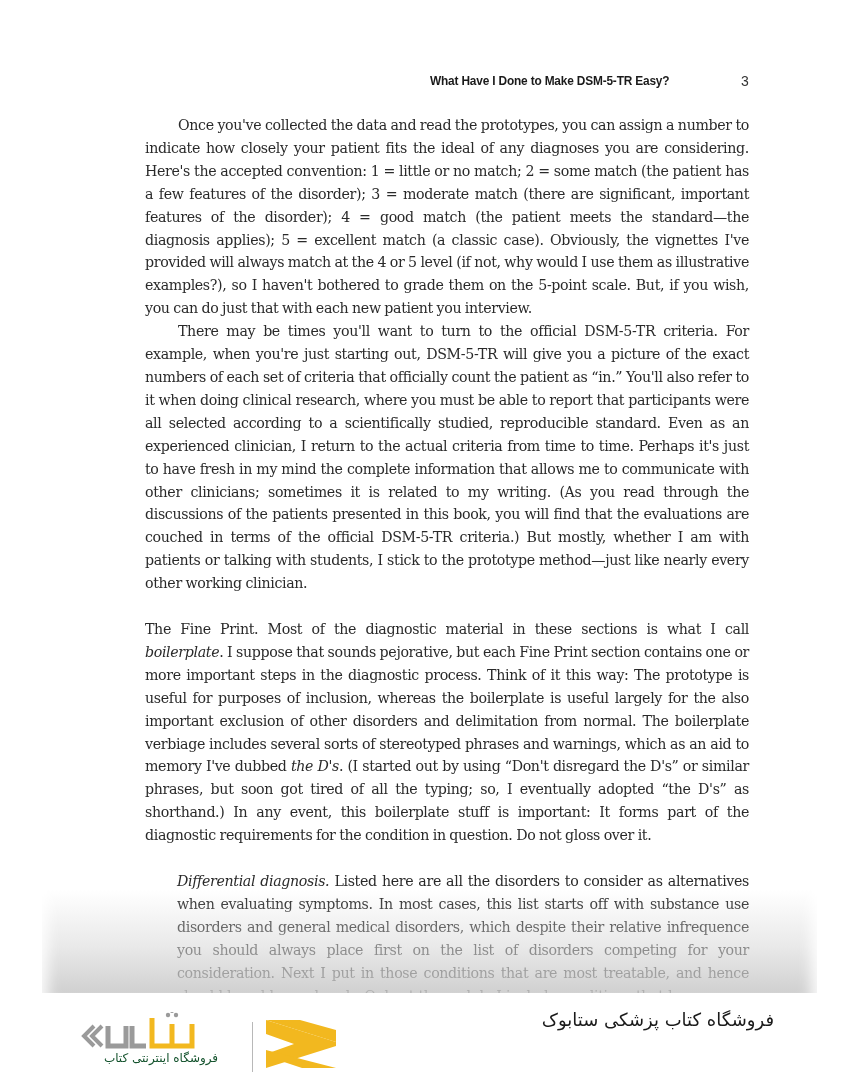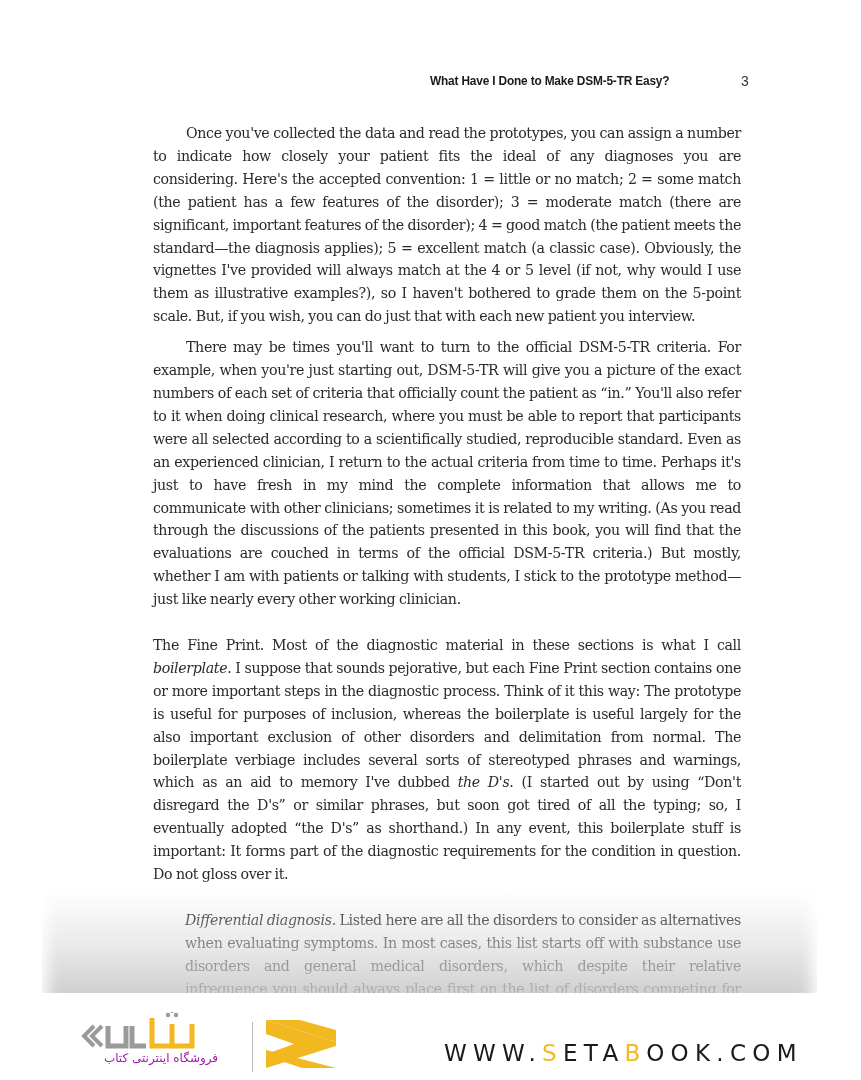--- a/index.html
+++ b/index.html
@@ -49,21 +49,21 @@
       left: 145px;
       top: 114px;
       width: 604px;
       font-size: 14.2px;
       line-height: 22.9px;
       text-align: justify;
       letter-spacing: -0.35px;
       word-spacing: -0.5px;
     }
     .body-text p {
-      margin: 8px;
+      margin: 0;
       text-indent: 33px;
     }
     .body-text p.no-indent {
       text-indent: 0;
     }
     .body-text p.gap-before {
       margin-top: 23px;
     }
     .body-text .run-in {
       font-weight: normal;
@@ -112,21 +112,21 @@
       height: 50px;
       background: #b8b8b8;
     }
     .logo-tagline {
       position: absolute;
       left: 86px;
       top: 1051px;
       width: 150px;
       font-family: "DejaVu Sans", sans-serif;
       font-size: 12px;
-      color: #a21caf;
+      color: #14532d;
       direction: rtl;
       text-align: center;
     }
     .store-name {
       position: absolute;
       right: 60px;
       top: 1009px;
       font-family: "DejaVu Sans", sans-serif;
       font-size: 18px;
       color: #1a1a1a;
@@ -187,15 +187,15 @@
 
     <g fill="#f2b81f">
       <polygon points="186,8 256,30 256,18 220,8"></polygon>
       <polygon points="186,8 186,22 214,32 186,42 186,56 256,34 256,30"></polygon>
       <polygon points="186,44 222,56 256,56 186,38"></polygon>
     </g>
   </svg>
   <div class="logo-divider"></div>
   <div class="logo-tagline">فروشگاه اینترنتی کتاب</div>
 
-  <div class="store-url"><span>WWW.</span><span class="hl">S</span><span>ETA</span><span class="hl">B</span><span>OOK.COM</span></div>
+  <div class="store-name">فروشگاه کتاب پزشکی ستابوک</div>
 
 </div>
 
 </body></html>

